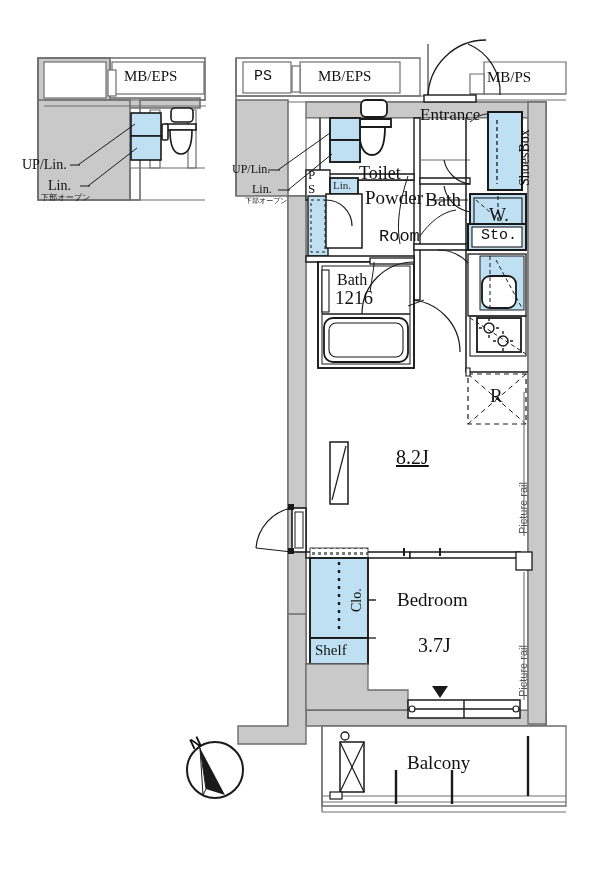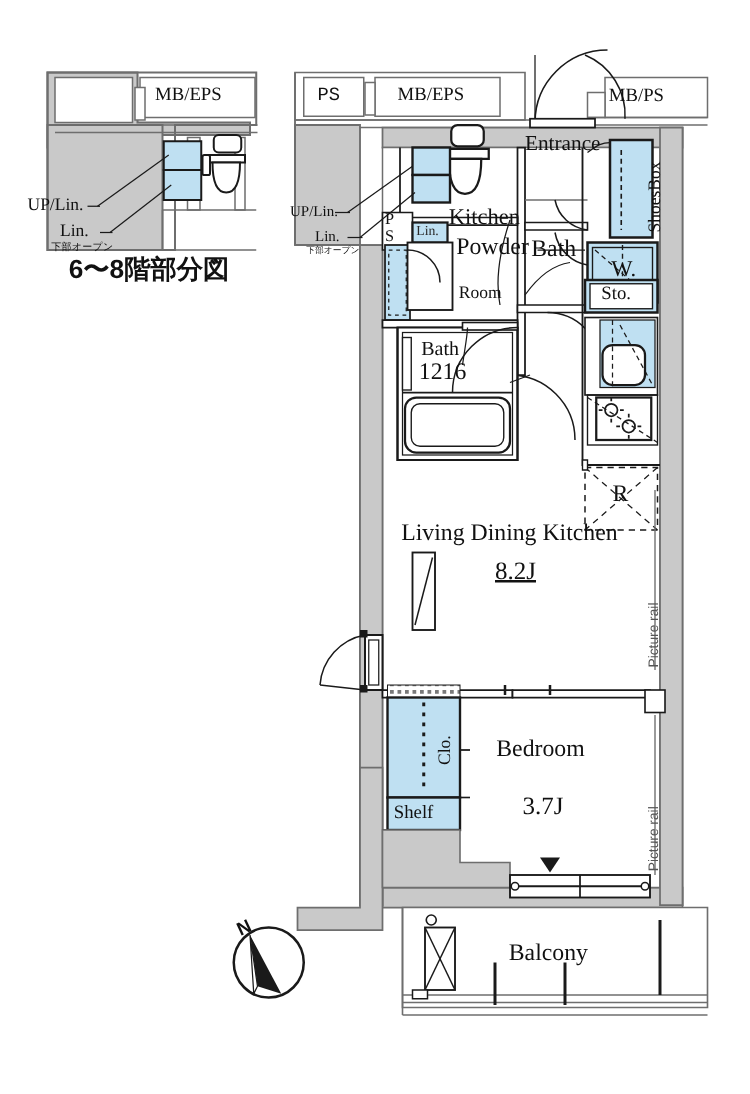--- a/index.html
+++ b/index.html
@@ -259,52 +259,50 @@
     <circle cx="215" cy="770" r="28" fill="#ffffff" stroke="#1a1a1a" stroke-width="2"></circle>
     <path d="M200,748 L225,795 L206,789 Z" fill="#1a1a1a"></path>
     <path d="M200,748 L206,789 L203,795 Z" fill="#ffffff" stroke="#1a1a1a" stroke-width="1"></path>
   </g>
 </svg>
 
 <div class="lbl serif" style="left:124px;top:69px;font-size:15px;">MB/EPS</div>
 <div class="lbl serif" style="left:22px;top:158px;font-size:14px;">UP/Lin.</div>
 <div class="lbl serif" style="left:48px;top:179px;font-size:14px;">Lin.</div>
 <div class="lbl sans" style="left:41px;top:194px;font-size:8px;letter-spacing:.2px;">下部オープン</div>
-<div class="lbl sans" style="left:55px;top:205px;font-size:21px;font-weight:700;">6〜8階部分図</div>
 
 <div class="lbl serif" style="left:254px;top:69px;font-size:15px;font-family:Liberation Mono, monospace;">PS</div>
 <div class="lbl serif" style="left:318px;top:69px;font-size:15px;">MB/EPS</div>
 <div class="lbl serif" style="left:487px;top:70px;font-size:15px;">MB/PS</div>
 
 <div class="lbl serif" style="left:308px;top:168px;font-size:13px;line-height:14px;">
   <span>P</span><br>
   <span>S</span>
 </div>
 
 <div class="lbl serif" style="left:232px;top:163px;font-size:12px;">UP/Lin.</div>
 <div class="lbl serif" style="left:252px;top:183px;font-size:12px;">Lin.</div>
 <div class="lbl sans" style="left:245px;top:197px;font-size:7px;">下部オープン</div>
 <div class="lbl serif" style="left:333px;top:180px;font-size:11px;color:#2a2a2a;">Lin.</div>
 
 <div class="lbl serif" style="left:420px;top:106px;font-size:17px;">Entrance</div>
 <div class="lbl serif" style="left:425px;top:190px;font-size:19px;">Bath</div>
-<div class="lbl serif" style="left:359px;top:164px;font-size:18px;">Kitchen</div>
+<div class="lbl serif" style="left:359px;top:164px;font-size:18px;">Toilet</div>
 <div class="lbl serif" style="left:365px;top:188px;font-size:19px;text-align:right;">Powder</div>
-<div class="lbl serif" style="left:367px;top:228px;font-size:14px;">Room</div>
+<div class="lbl serif" style="left:379px;top:228px;font-size:17px;font-family:Liberation Mono, monospace;">Room</div>
 <div class="lbl serif" style="left:337px;top:272px;font-size:16px;">Bath</div>
 <div class="lbl serif" style="left:335px;top:288px;font-size:19px;">1216</div>
-<div class="lbl serif" style="left:321px;top:417px;font-size:19px;">Living Dining Kitchen</div>
 <div class="lbl serif" style="left:396px;top:447px;font-size:20px;text-decoration:underline;">8.2J</div>
 <div class="lbl serif" style="left:397px;top:590px;font-size:19px;">Bedroom</div>
 <div class="lbl serif" style="left:418px;top:635px;font-size:20px;font-family:Liberation Serif, serif;">3.7J</div>
 <div class="lbl serif" style="left:407px;top:753px;font-size:19px;">Balcony</div>
 
 <div class="lbl serif rot90" style="left:518px;top:186px;font-size:14px;">ShoesBox</div>
 <div class="lbl serif" style="left:489px;top:206px;font-size:18px;">W.</div>
-<div class="lbl serif" style="left:481px;top:228px;font-size:15px;">Sto.</div>
+<div class="lbl serif" style="left:481px;top:228px;font-size:15px;font-family:Liberation Mono, monospace;">Sto.</div>
 <div class="lbl serif" style="left:490px;top:386px;font-size:19px;">R</div>
 <div class="lbl serif rot90" style="left:350px;top:612px;font-size:14px;">Clo.</div>
 <div class="lbl serif" style="left:315px;top:643px;font-size:15px;">Shelf</div>
 
 <div class="lbl sans rot90" style="left:518px;top:534px;font-size:11px;color:#555;">Picture rail</div>
 <div class="lbl sans rot90" style="left:518px;top:697px;font-size:11px;color:#555;">Picture rail</div>
 
 <div class="lbl sans" style="left:190px;top:735px;font-size:15px;font-weight:700;transform:rotate(-25deg);">N</div>
 
 </div>

